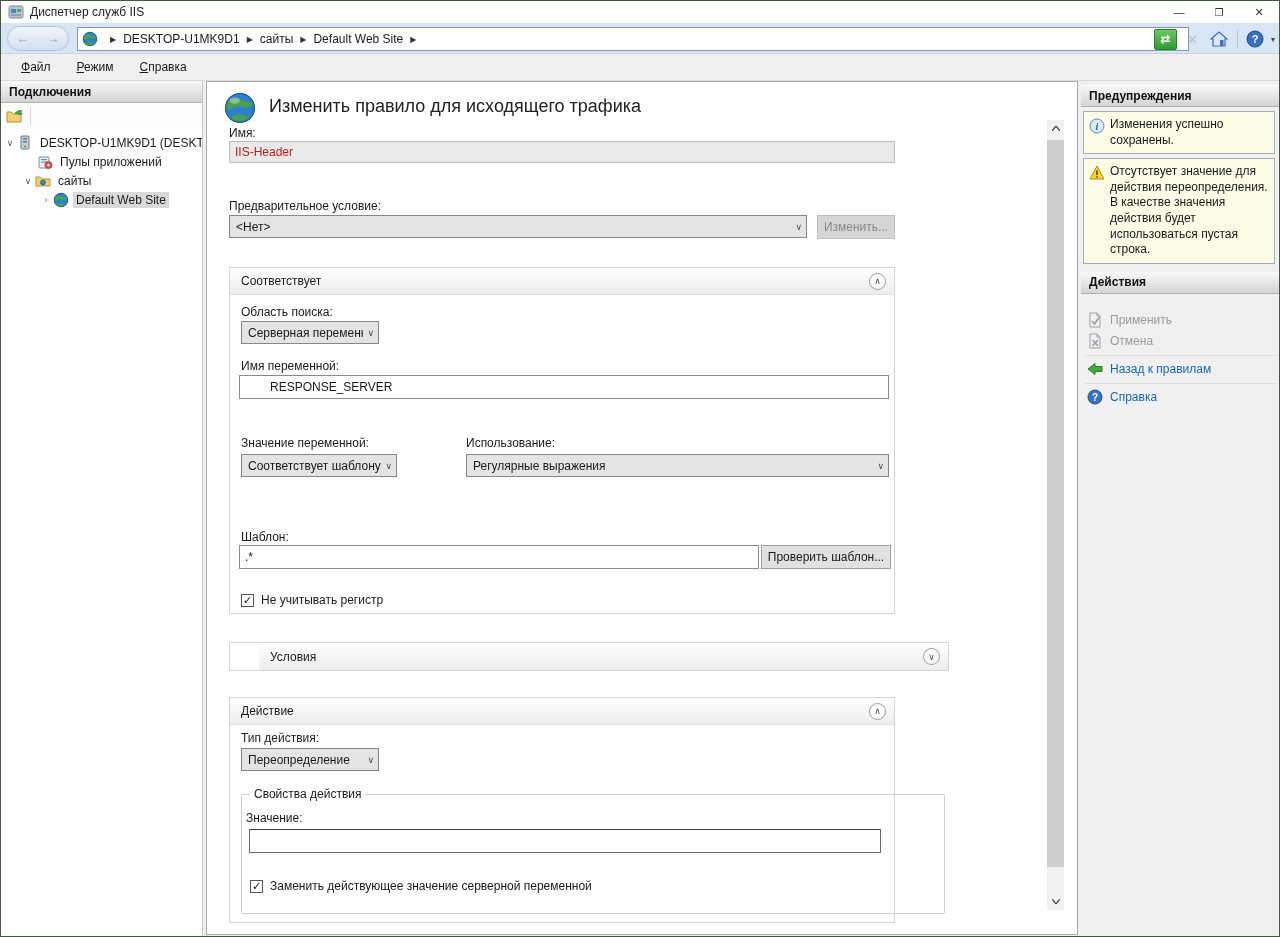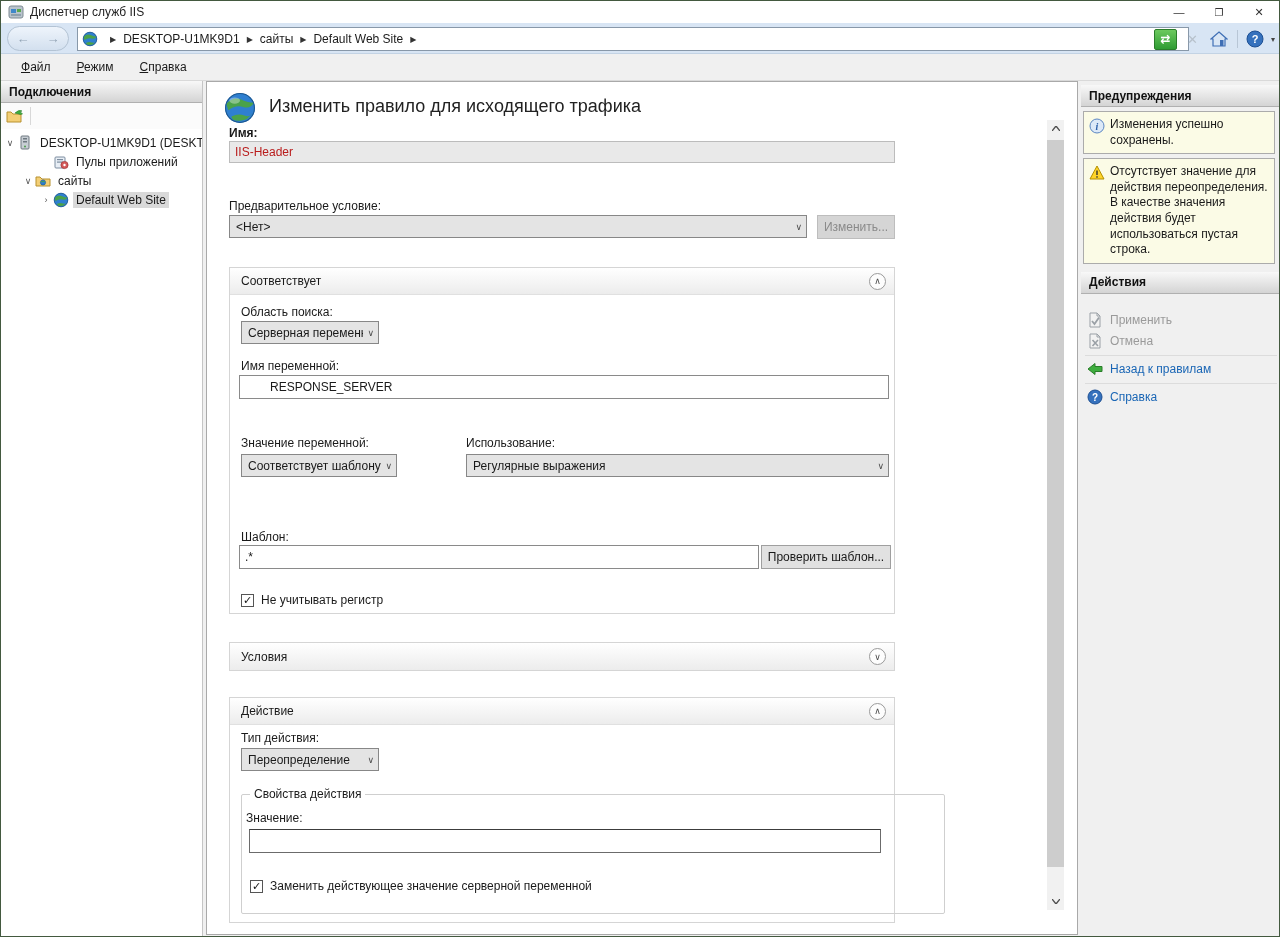--- a/index.html
+++ b/index.html
@@ -161,21 +161,21 @@
       <div class="tree-row" style="padding-left:4px;">
         <span class="exp">∨</span>
         <svg class="ticon" viewBox="0 0 16 16">
           <rect x="4" y="1" width="8" height="13" rx="1" fill="#c8ced4" stroke="#6e7880"></rect>
           <rect x="6" y="3" width="4" height="1.5" fill="#6e7880"></rect>
           <rect x="6" y="6" width="4" height="1.5" fill="#6e7880"></rect>
           <circle cx="8" cy="11.5" r="1" fill="#4a9e4a"></circle>
         </svg>
         <span class="tlabel">DESKTOP-U1MK9D1 (DESKTOP</span>
       </div>
-      <div class="tree-row" style="padding-left:50px;">
+      <div class="tree-row" style="padding-left:34px;">
         <svg class="ticon" viewBox="0 0 16 16">
           <rect x="2" y="3" width="10" height="11" rx="1" fill="#e8eef5" stroke="#7d8da0"></rect>
           <rect x="4" y="5" width="6" height="1.2" fill="#7d8da0"></rect>
           <rect x="4" y="7.5" width="6" height="1.2" fill="#7d8da0"></rect>
           <circle cx="11.5" cy="11" r="3.6" fill="#d45a5a" stroke="#9c3030" stroke-width="0.7"></circle>
           <circle cx="11.5" cy="11" r="1.2" fill="#fff"></circle>
         </svg>
         <span class="tlabel">Пулы приложений</span>
       </div>
       <div class="tree-row" style="padding-left:22px;">
@@ -203,21 +203,21 @@
   <div class="content">
     <svg class="bigglobe" viewBox="0 0 16 16">
       <circle cx="8" cy="8" r="7" fill="#2f7fd0"></circle>
       <path d="M1.5 6 Q5 2.5 8.5 4 T14.5 5.5 Q13 8.5 9.5 7.5 T2.5 9 Z" fill="#4aa24a"></path>
       <path d="M4 12 Q7 10.5 10 11.5 T13.5 10.5 Q12 13.8 8 14 T4 12 Z" fill="#4aa24a"></path>
       <circle cx="8" cy="8" r="6.8" fill="none" stroke="#1c578f" stroke-width="0.5"></circle>
       <ellipse cx="5.5" cy="4.5" rx="2.5" ry="1.5" fill="rgba(255,255,255,0.35)"></ellipse>
     </svg>
     <div class="page-title">Изменить правило для исходящего трафика</div>
 
-    <div class="flabel" style="left:22px; top:44px;font-weight:bold;">Имя:</div>
+    <div class="flabel" style="left:22px; top:44px;">Имя:</div>
     <input class="tinput" style="left: 22px; top: 59px; width: 666px;" disabled="" value="IIS-Header">
 
     <div class="flabel" style="left:22px; top:117px;">Предварительное условие:</div>
     <div class="combo" style="left:22px; top:133px; width:578px;">
       <span class="ctext">&lt;Нет&gt;</span>
       <span class="cchev">∨</span>
     </div>
     <div class="btn disabled" style="left:610px; top:133px; width:78px;">Изменить...</div>
 
     <div class="section" style="left:22px; top:185px; width:666px; height:347px;">
@@ -247,21 +247,21 @@
       <div class="flabel" style="left:11px; top:262px;">Шаблон:</div>
       <input class="tinput" style="left: 9px; top: 277px; width: 520px; height: 24px;" value=".*">
       <div class="btn" style="left:531px; top:277px; width:130px;">Проверить шаблон...</div>
 
       <div class="checkrow" style="left:11px; top:325px;">
         <div class="checkbox">✓</div>
         <span>Не учитывать регистр</span>
       </div>
     </div>
 
-    <div class="section" style="left:22px; top:560px; width:666px; height:29px;">
+    <div class="section" style="left:22px; top:560px; width:720px; height:29px;padding-left:29px;">
       <div class="sec-header" style="height:27px; border-bottom:none;">
         <span class="sec-title">Условия</span>
         <span class="chev-circle">∨</span>
       </div>
     </div>
 
     <div class="section" style="left:22px; top:615px; width:666px; height:226px;">
       <div class="sec-header">
         <span class="sec-title">Действие</span>
         <span class="chev-circle">∧</span>

